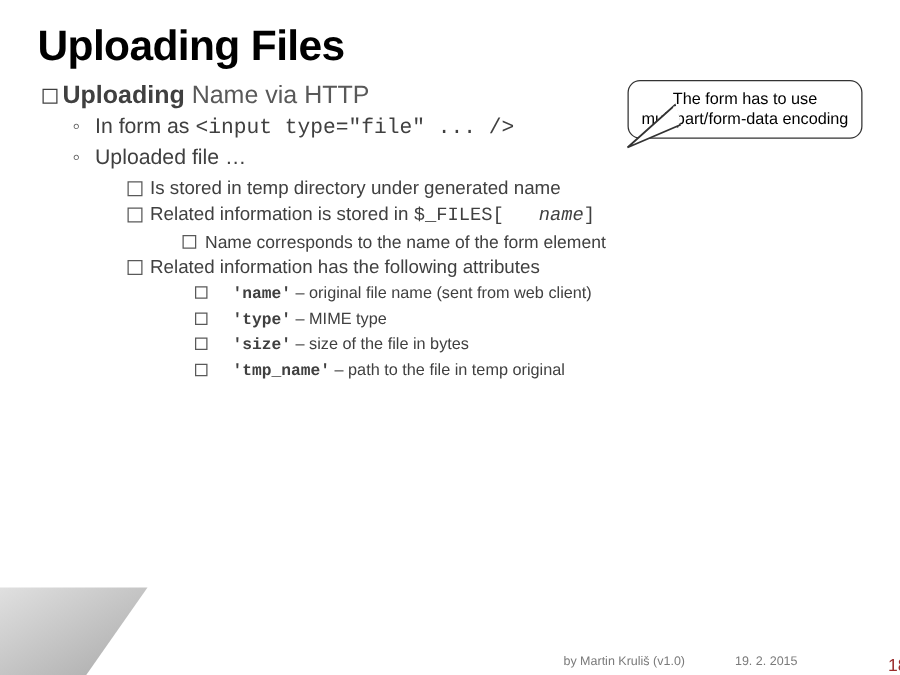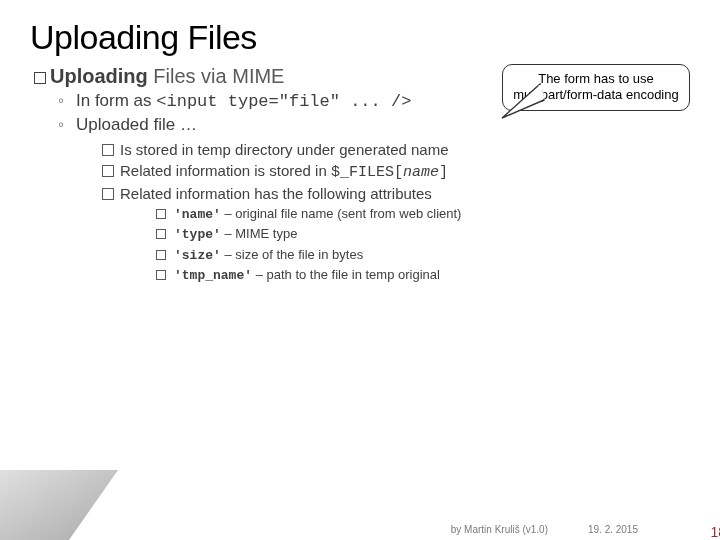--- a/index.html
+++ b/index.html
@@ -12,21 +12,21 @@
     overflow: hidden;
   }
   .slide {
     width: 720px;
     height: 540px;
     position: relative;
     padding: 18px 30px 0 30px;
   }
   .title {
     font-size: 34px;
-    font-weight: normal;
+    font-weight: bold;
     color: #000;
     letter-spacing: -0.5px;
   }
   .sub {
     font-size: 20px;
     margin-top: 8px;
     margin-left: 4px;
   }
   .sub .bullet-square {
     display: inline-block;
@@ -77,31 +77,31 @@
     left: 0; top: 5px;
     width: 9px; height: 9px;
     border: 1.2px solid #595959;
   }
   .lvl5 {
     list-style: none;
     margin: 0 0 0 36px;
     font-size: 13px;
     color: #404040;
   }
-  .lvl5 > li { padding-left: 18px; position: relative; line-height: 1.5; }
+  .lvl5 > li { padding-left: 30px; position: relative; line-height: 1.5; }
   .lvl5 > li::before {
     content: "";
     position: absolute;
     left: 0; top: 5px;
     width: 8px; height: 8px;
     border: 1.2px solid #595959;
   }
   .mono { font-family: "Courier New", monospace; }
   .bold { font-weight: bold; }
-  .ital { font-style: italic; }
+  .ital { font-style: italic; margin-left: 28px; }
 
   .callout {
     position: absolute;
     top: 28px;
     right: 30px;
     width: 188px;
     border: 1.5px solid #333;
     border-radius: 10px;
     background: #fff;
     padding: 6px 8px;
@@ -149,33 +149,36 @@
 
   <div class="title">Uploading Files</div>
 
   <div class="callout">The form has to use multipart/form-data encoding</div>
   <svg class="callout-tail" width="50" height="40">
     <path d="M40 2 L2 36 L44 18 Z" fill="#fff" stroke="#333" stroke-width="1.4"></path>
     <path d="M40 3 L43 17" stroke="#fff" stroke-width="3"></path>
   </svg>
 
   <div class="sub">
-    <span class="bullet-square"></span><span class="subtitle-bold">Uploading</span><span class="subtitle-light"> Files via MIME</span>
+    <span class="bullet-square"></span><span class="subtitle-bold">Uploading</span><span class="subtitle-light"> Name via HTTP</span>
   </div>
 
   <ul class="lvl2">
     <li>
       <span>In form as </span><span class="mono">&lt;input type="file" ... /&gt;</span>
     </li>
     <li>
       <span>Uploaded file …</span>
       <ul class="lvl3">
         <li>Is stored in temp directory under generated name</li>
         <li>
           <span>Related information is stored in </span><span class="mono">$_FILES[</span><span class="mono ital">name</span><span class="mono">]</span>
+          <ul class="lvl4">
+            <li>Name corresponds to the name of the form element</li>
+          </ul>
         </li>
         <li>
           <span>Related information has the following attributes</span>
           <ul class="lvl5">
             <li><span class="mono bold">'name'</span><span> – original file name (sent from web client)</span></li>
             <li><span class="mono bold">'type'</span><span> – MIME type</span></li>
             <li><span class="mono bold">'size'</span><span> – size of the file in bytes</span></li>
             <li><span class="mono bold">'tmp_name'</span><span> – path to the file in temp original</span></li>
           </ul>
         </li>

